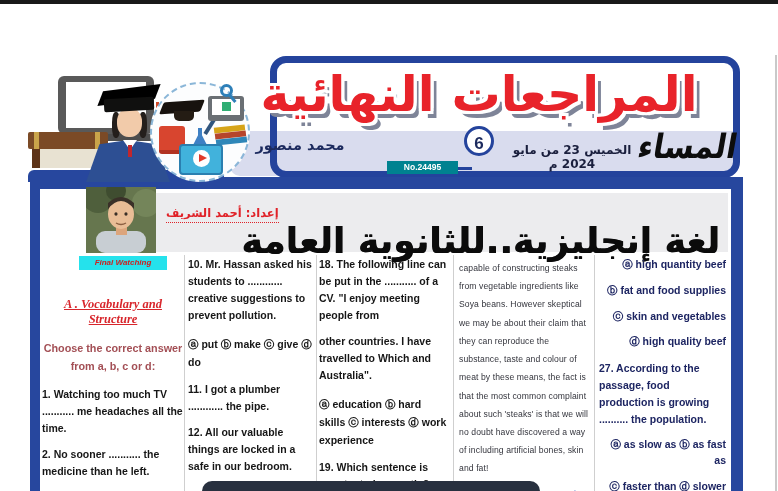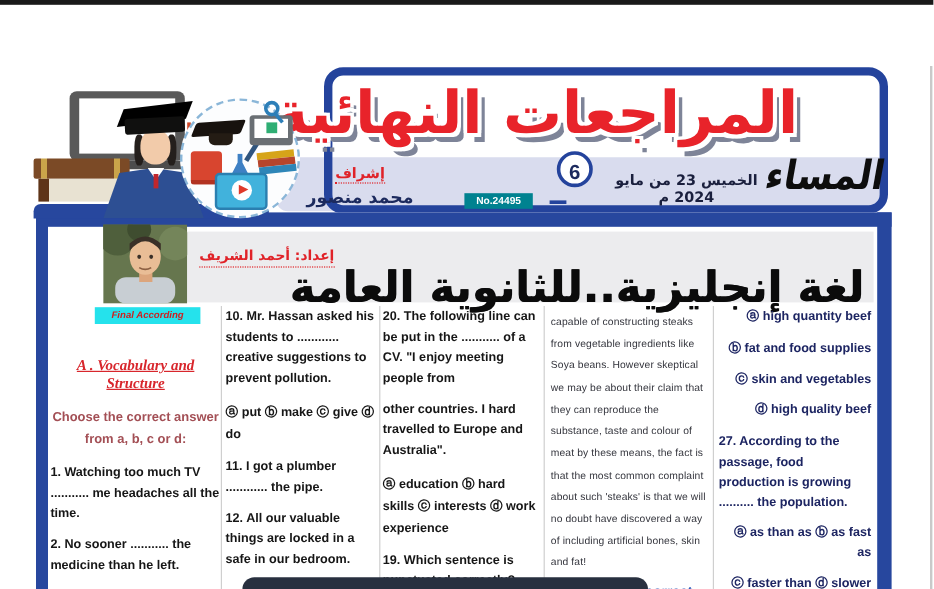--- a/index.html
+++ b/index.html
@@ -10,30 +10,30 @@
   .abs{position:absolute;}
   
   .top-strip{left:0;top:0;width:778px;height:4px;background:#191919;}
   .page-edge-line{left:775px;top:55px;width:2px;height:436px;background:#c9c9c9;}
   
   .masthead-frame{left:270px;top:56px;width:470px;height:122px;border:7px solid #24439c;
     border-radius:16px;z-index:2;box-sizing:border-box;background:transparent;}
   .lavender-bar{left:230px;top:131px;width:503px;height:45px;background:#d9dcee;
     border-radius:10px 0 0 10px;z-index:1;}
   .masthead-title{left:228px;top:58px;width:502px;height:74px;z-index:3;direction:rtl;
-    text-align:left;font-family:"DejaVu Sans",sans-serif;font-size:49px;font-weight:900;
+    text-align:center;font-family:"DejaVu Sans",sans-serif;font-size:49px;font-weight:900;
     line-height:74px;color:#e8232a;letter-spacing:-1px;
     text-shadow:-3px -3px 0 #fff,3px -3px 0 #fff,-3px 3px 0 #fff,3px 3px 0 #fff,
       0 -3px 0 #fff,0 3px 0 #fff,-3px 0 0 #fff,3px 0 0 #fff,6px 7px 0 #7e8498;}
   .supervision{left:252px;top:133px;width:96px;z-index:3;text-align:center;direction:rtl;
     font-family:"DejaVu Sans",sans-serif;}
   .supervision .lbl{color:#e02228;font-size:12px;font-weight:bold;display:inline-block;
     border-bottom:1.5px dotted #e02228;padding-bottom:1px;}
   .supervision .name{color:#1c2a5e;font-size:14.5px;font-weight:bold;margin-top:4px;}
-  .issue-badge{left:387px;top:161px;width:57px;height:13px;background:#008290;z-index:3;
+  .issue-badge{left:387px;top:161px;width:71px;height:13px;background:#008290;z-index:3;
     color:#fff;font-size:8.5px;font-weight:bold;text-align:center;line-height:13px;}
   .issue-line{left:458px;top:167px;width:14px;height:2.5px;background:#24439c;z-index:3;}
   .page-number{left:464px;top:126px;width:30px;height:30px;border:3px solid #24439c;
     border-radius:50%;background:#fff;z-index:3;color:#1c2a5e;font-size:17px;font-weight:bold;
     text-align:center;line-height:30px;box-sizing:border-box;}
   .issue-date{left:498px;top:143px;width:148px;z-index:3;direction:rtl;text-align:center;
     font-family:"DejaVu Sans",sans-serif;color:#1a1f3d;font-size:12px;font-weight:bold;}
   .newspaper-logo{left:641px;top:129px;width:96px;z-index:3;direction:rtl;text-align:center;
     font-family:"DejaVu Sans",sans-serif;color:#0d0d0d;font-size:30px;font-weight:900;
     transform:skewX(-10deg) scaleY(1.12);letter-spacing:-1px;}
@@ -120,21 +120,20 @@
 <body>
 
 <div class="abs top-strip"></div>
 <div class="abs page-edge-line"></div>
 
 <div class="abs lavender-bar"></div>
 <div class="abs masthead-frame"></div>
 <div class="abs masthead-title">المراجعات النهائية</div>
 
 <div class="abs supervision">
-  <div><span class="lbl">إشراف</span></div>
   <div class="name">محمد منصور</div>
 </div>
 <div class="abs issue-badge">No.24495</div>
 <div class="abs issue-line"></div>
 <div class="abs page-number">6</div>
 <div class="abs issue-date">الخميس 23 من مايو 2024 م</div>
 <div class="abs newspaper-logo">المساء</div>
 
 <div class="abs illus">
   <div class="abs desk-bar"></div>
@@ -186,21 +185,21 @@
   <circle cx="60" cy="16" r="14" fill="#74855a"></circle>
   <circle cx="30" cy="4" r="10" fill="#3f4d30"></circle>
   <rect x="10" y="44" width="50" height="22" rx="9" fill="#c8ced3"></rect>
   <rect x="30" y="38" width="11" height="10" fill="#dca57c"></rect>
   <ellipse cx="35" cy="27" rx="13" ry="15" fill="#e9bd96"></ellipse>
   <path d="M22 22 Q35 6 48 22 L48 16 Q35 4 22 16 Z" fill="#3a3028"></path>
   <ellipse cx="30" cy="27" rx="1.6" ry="1.8" fill="#3a2f27"></ellipse>
   <ellipse cx="40" cy="27" rx="1.6" ry="1.8" fill="#3a2f27"></ellipse>
   <path d="M30 36 Q35 39 40 36" stroke="#8c5f42" stroke-width="1.4" fill="none"></path>
 </svg>
-<div class="abs photo-caption">Final According</div>
+<div class="abs photo-caption">Final Watching</div>
 
 <div class="abs divider" id="div1"></div>
 <div class="abs divider" id="div2"></div>
 <div class="abs divider" id="div3"></div>
 <div class="abs divider" id="div4"></div>
 
 <div class="col" id="col1">
   <p class="sec-a-heading">A . Vocabulary and Structure</p>
   <p class="instr-maroon">Choose the correct answer from a, b, c or d:</p>
   <p class="q">1. Watching too much TV ........... me headaches all the time.</p>
@@ -209,37 +208,37 @@
 
 <div class="col" id="col2">
   <p class="q">10. Mr. Hassan asked his students to ............ creative suggestions to prevent pollution.</p>
   <p class="opts">ⓐ put ⓑ make ⓒ give ⓓ do</p>
   <p class="q">11. I got a plumber ............ the pipe.</p>
   <p class="q">12. All our valuable things are locked in a safe in our bedroom.</p>
 
 </div>
 
 <div class="col" id="col3">
-  <p class="q">20. The following line can be put in the ........... of a CV. "I enjoy meeting people from</p>
-  <p class="q">other countries. I hard travelled to Europe and Australia".</p>
+  <p class="q">18. The following line can be put in the ........... of a CV. "I enjoy meeting people from</p>
+  <p class="q">other countries. I have travelled to Which and Australia".</p>
   <p class="opts">ⓐ education ⓑ hard skills ⓒ interests ⓓ work experience</p>
   <p class="q">19. Which sentence is punctuated correctly?</p>
 
 </div>
 
 <div class="col" id="col4">
   <p class="passage">capable of constructing steaks from vegetable ingredients like Soya beans. However skeptical we may be about their claim that they can reproduce the substance, taste and colour of meat by these means, the fact is that the most common complaint about such 'steaks' is that we will no doubt have discovered a way of including artificial bones, skin and fat!</p>
   <p class="instr-blue">Choose the correct answer from a, b, c or d:</p>
 
 </div>
 
 <div class="col" id="col5">
   <p class="opt5">ⓐ high quantity beef</p>
   <p class="opt5">ⓑ fat and food supplies</p>
   <p class="opt5">ⓒ skin and vegetables</p>
   <p class="opt5">ⓓ high quality beef</p>
   <p class="q navy">27. According to the passage, food production is growing .......... the population.</p>
-  <p class="opt5">ⓐ as than as ⓑ as fast as</p>
+  <p class="opt5">ⓐ as slow as ⓑ as fast as</p>
   <p class="opt5">ⓒ faster than ⓓ slower than</p>
 
 </div>
 
 <div class="abs bottom-banner"></div>
 
 </body></html>

